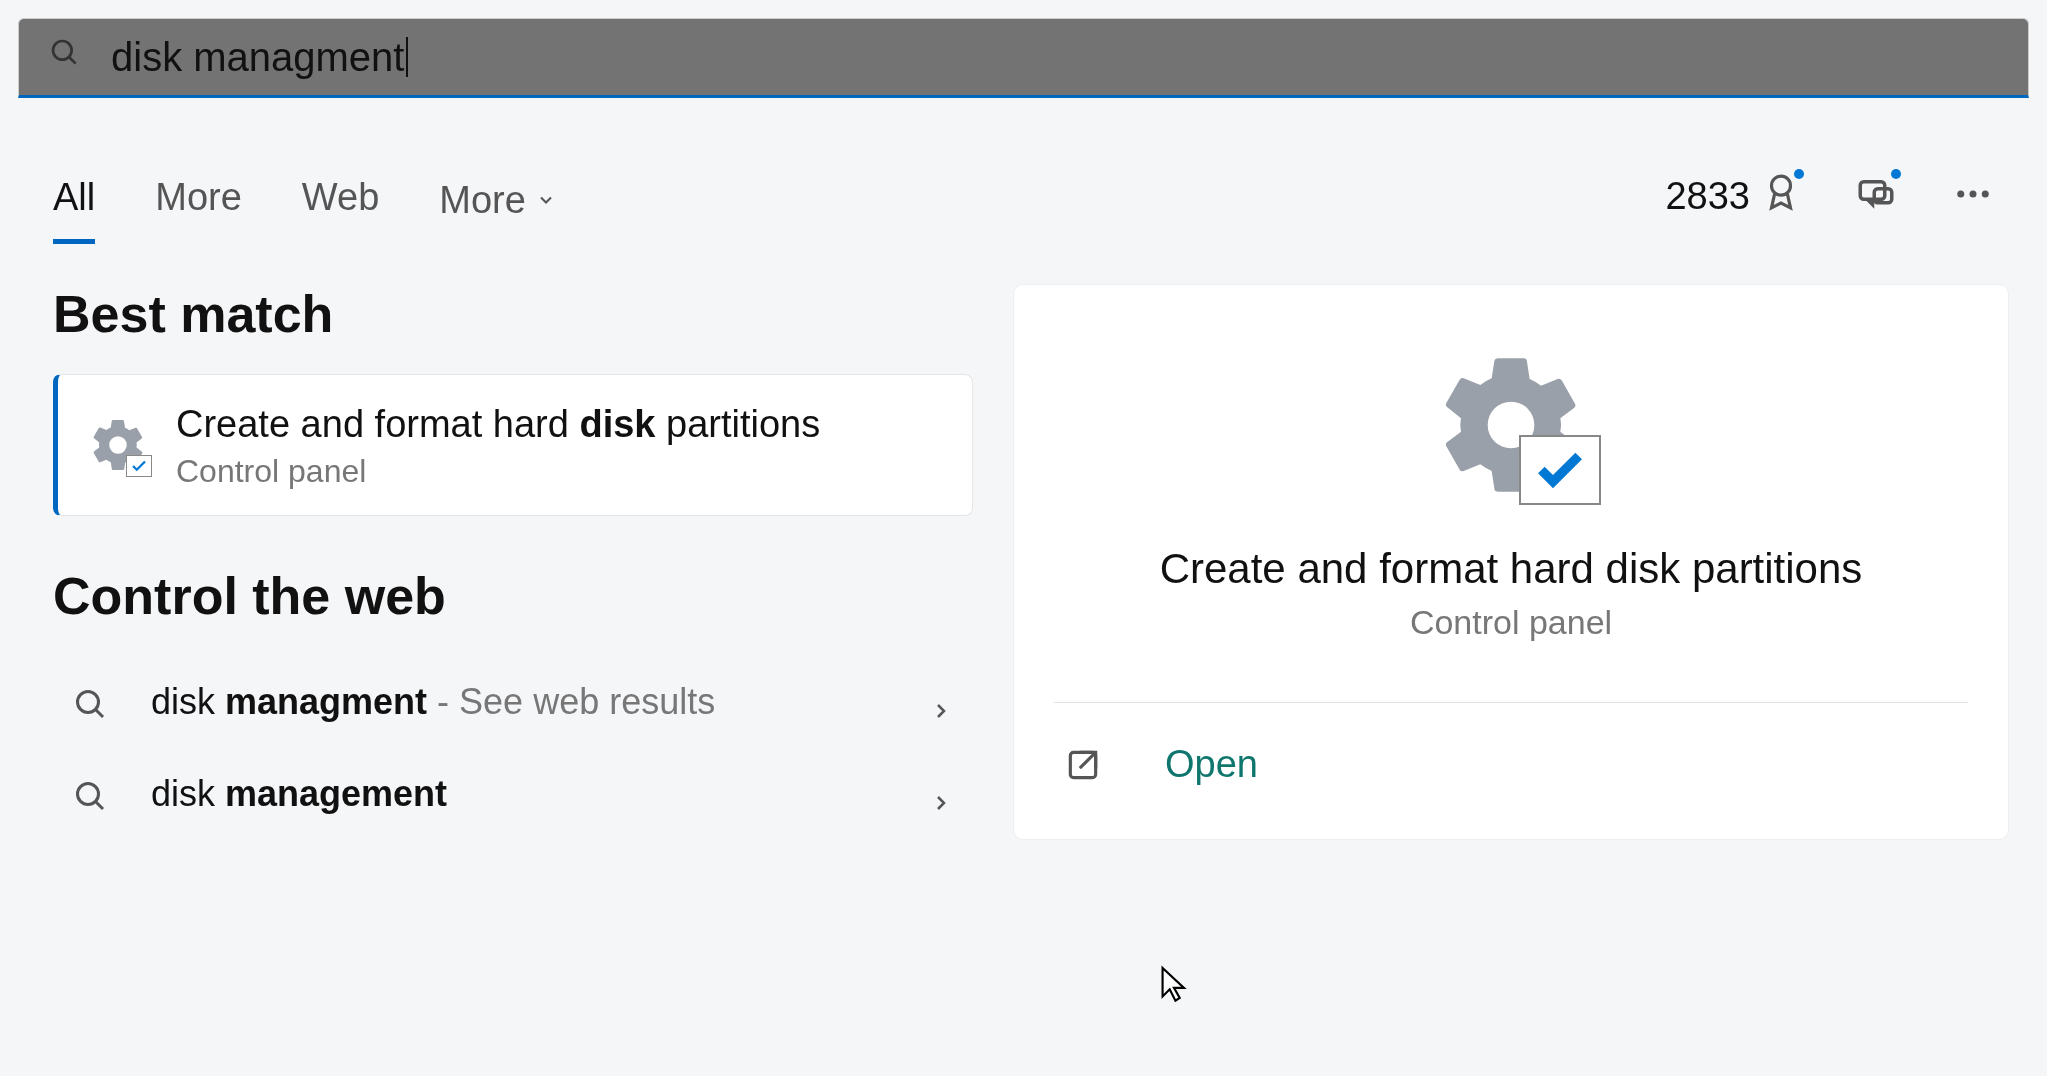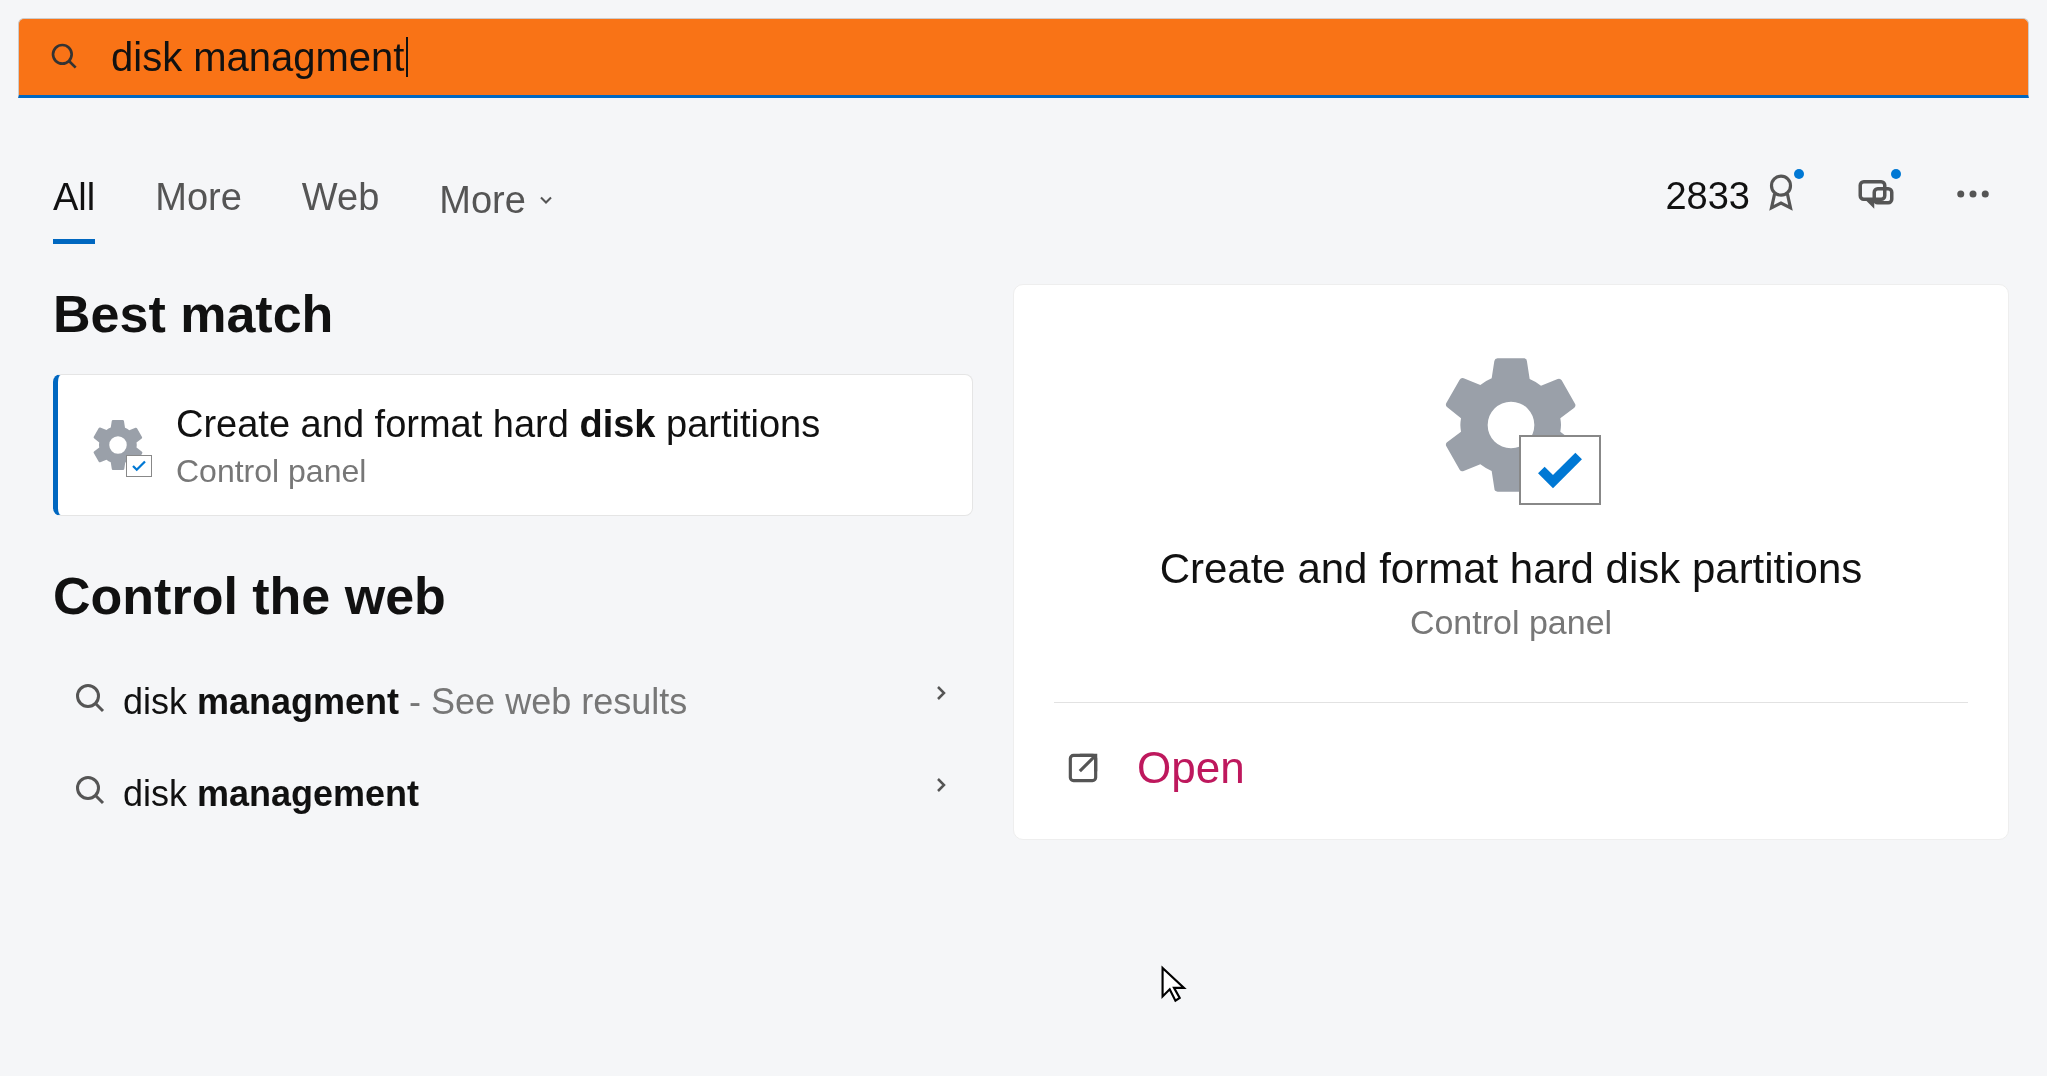--- a/index.html
+++ b/index.html
@@ -9,26 +9,26 @@
       font-family: 'Segoe UI', Tahoma, sans-serif;
     }
     body {
       background: #f5f6f8;
       width: 2047px;
       height: 1076px;
       overflow: hidden;
       padding: 18px;
     }
     .search-bar {
-      background: #f97316;
+      background: #737373;
       border: 1px solid #ccc;
       border-bottom: 3px solid #0067c0;
       border-radius: 6px 6px 0 0;
       display: flex;
-      align-items: center;
+      align-items: flex-start;
       padding: 18px 30px;
       margin-bottom: 10px;
     }
     .search-bar svg {
       width: 32px;
       height: 32px;
       margin-right: 30px;
       stroke: #333;
       fill: none;
       stroke-width: 2;
@@ -162,23 +162,23 @@
     .bm-text .title .bold {
       font-weight: 600;
     }
     .bm-text .subtitle {
       font-size: 32px;
       color: #777;
       margin-top: 4px;
     }
     .web-item {
       display: flex;
-      align-items: flex-start;
+      align-items: flex-end;
       padding: 25px 20px;
-      gap: 14px;
+      gap: 42px;
       cursor: pointer;
     }
     .web-item svg.mag {
       width: 36px;
       height: 36px;
       stroke: #555;
       fill: none;
       stroke-width: 2;
     }
     .web-item .wi-text {
@@ -265,22 +265,23 @@
       cursor: pointer;
     }
     .open-row svg {
       width: 38px;
       height: 38px;
       fill: none;
       stroke: #555;
       stroke-width: 2;
     }
     .open-row .label {
-      font-size: 44px;
-      color: #be185d;
+      font-size: 38px;
+      color: #0f766e;
+      margin-left: 28px;
     }
     .cursor {
       position: absolute;
       left: 1159px;
       top: 965px;
       pointer-events: none;
     }
     .cursor svg {
       width: 30px;
       height: 40px;

